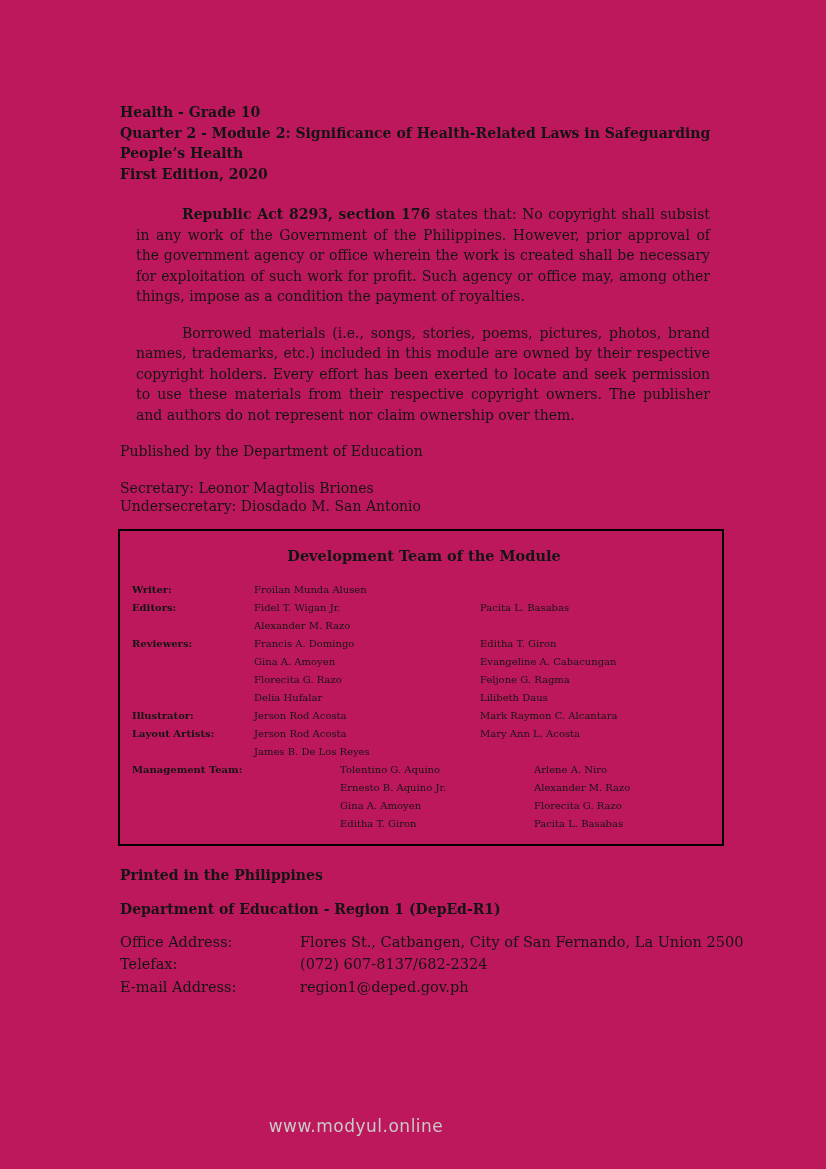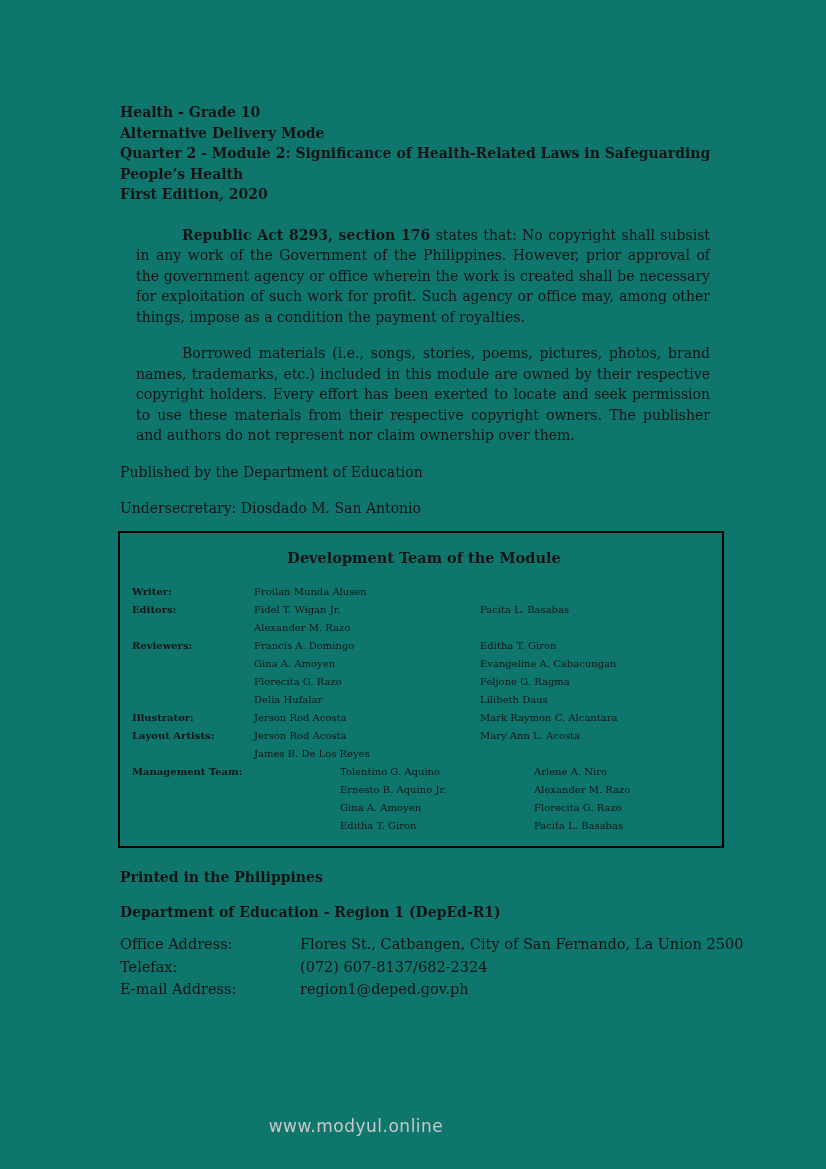--- a/index.html
+++ b/index.html
@@ -1,20 +1,20 @@
 <!DOCTYPE html>
 <html><head>
 <meta charset="utf-8">
 <style>
   html, body { margin: 0; padding: 0; background: #ffffff; }
   .page {
     position: relative;
     width: 826px;
     height: 1169px;
-    background: #0f766e;
+    background: #be185d;
     color: #141414;
     font-family: "DejaVu Serif", "Liberation Serif", serif;
     overflow: hidden;
   }
   .content {
     position: absolute;
     left: 120px;
     top: 102px;
     width: 606px;
     font-size: 14px;
@@ -76,33 +76,33 @@
   }
 </style>
 </head>
 <body>
 
 <div class="page">
   <div class="content">
 
     <div class="header-block">
       <div class="header-line">Health - Grade 10</div>
-      <div class="header-line">Alternative Delivery Mode</div>
       <div class="header-line">Quarter 2 - Module 2: Significance of Health-Related Laws in Safeguarding</div>
       <div class="header-line">People’s Health</div>
       <div class="header-line">First Edition, 2020</div>
     </div>
 
     <p class="para first"><span class="bold">Republic Act 8293, section 176</span><span> states that: No copyright shall subsist in any work of the Government of the Philippines. However, prior approval of the government agency or office wherein the work is created shall be necessary for exploitation of such work for profit. Such agency or office may, among other things, impose as a condition the payment of royalties.</span></p>
 
     <p class="para second">Borrowed materials (i.e., songs, stories, poems, pictures, photos, brand names, trademarks, etc.) included in this module are owned by their respective copyright holders. Every effort has been exerted to locate and seek permission to use these materials from their respective copyright owners. The publisher and authors do not represent nor claim ownership over them.</p>
 
     <div class="published-line">Published by the Department of Education</div>
 
     <div class="secretary-block">
+      <div>Secretary: Leonor Magtolis Briones</div>
       <div>Undersecretary: Diosdado M. San Antonio</div>
     </div>
 
     <div class="dev-box">
       <div class="dev-title">Development Team of the Module</div>
 
       <div class="dev-row">
         <span class="dev-label">Writer:</span>
         <span class="dev-col1">Froilan Munda Alusen</span>
         <span class="dev-col2"></span>

